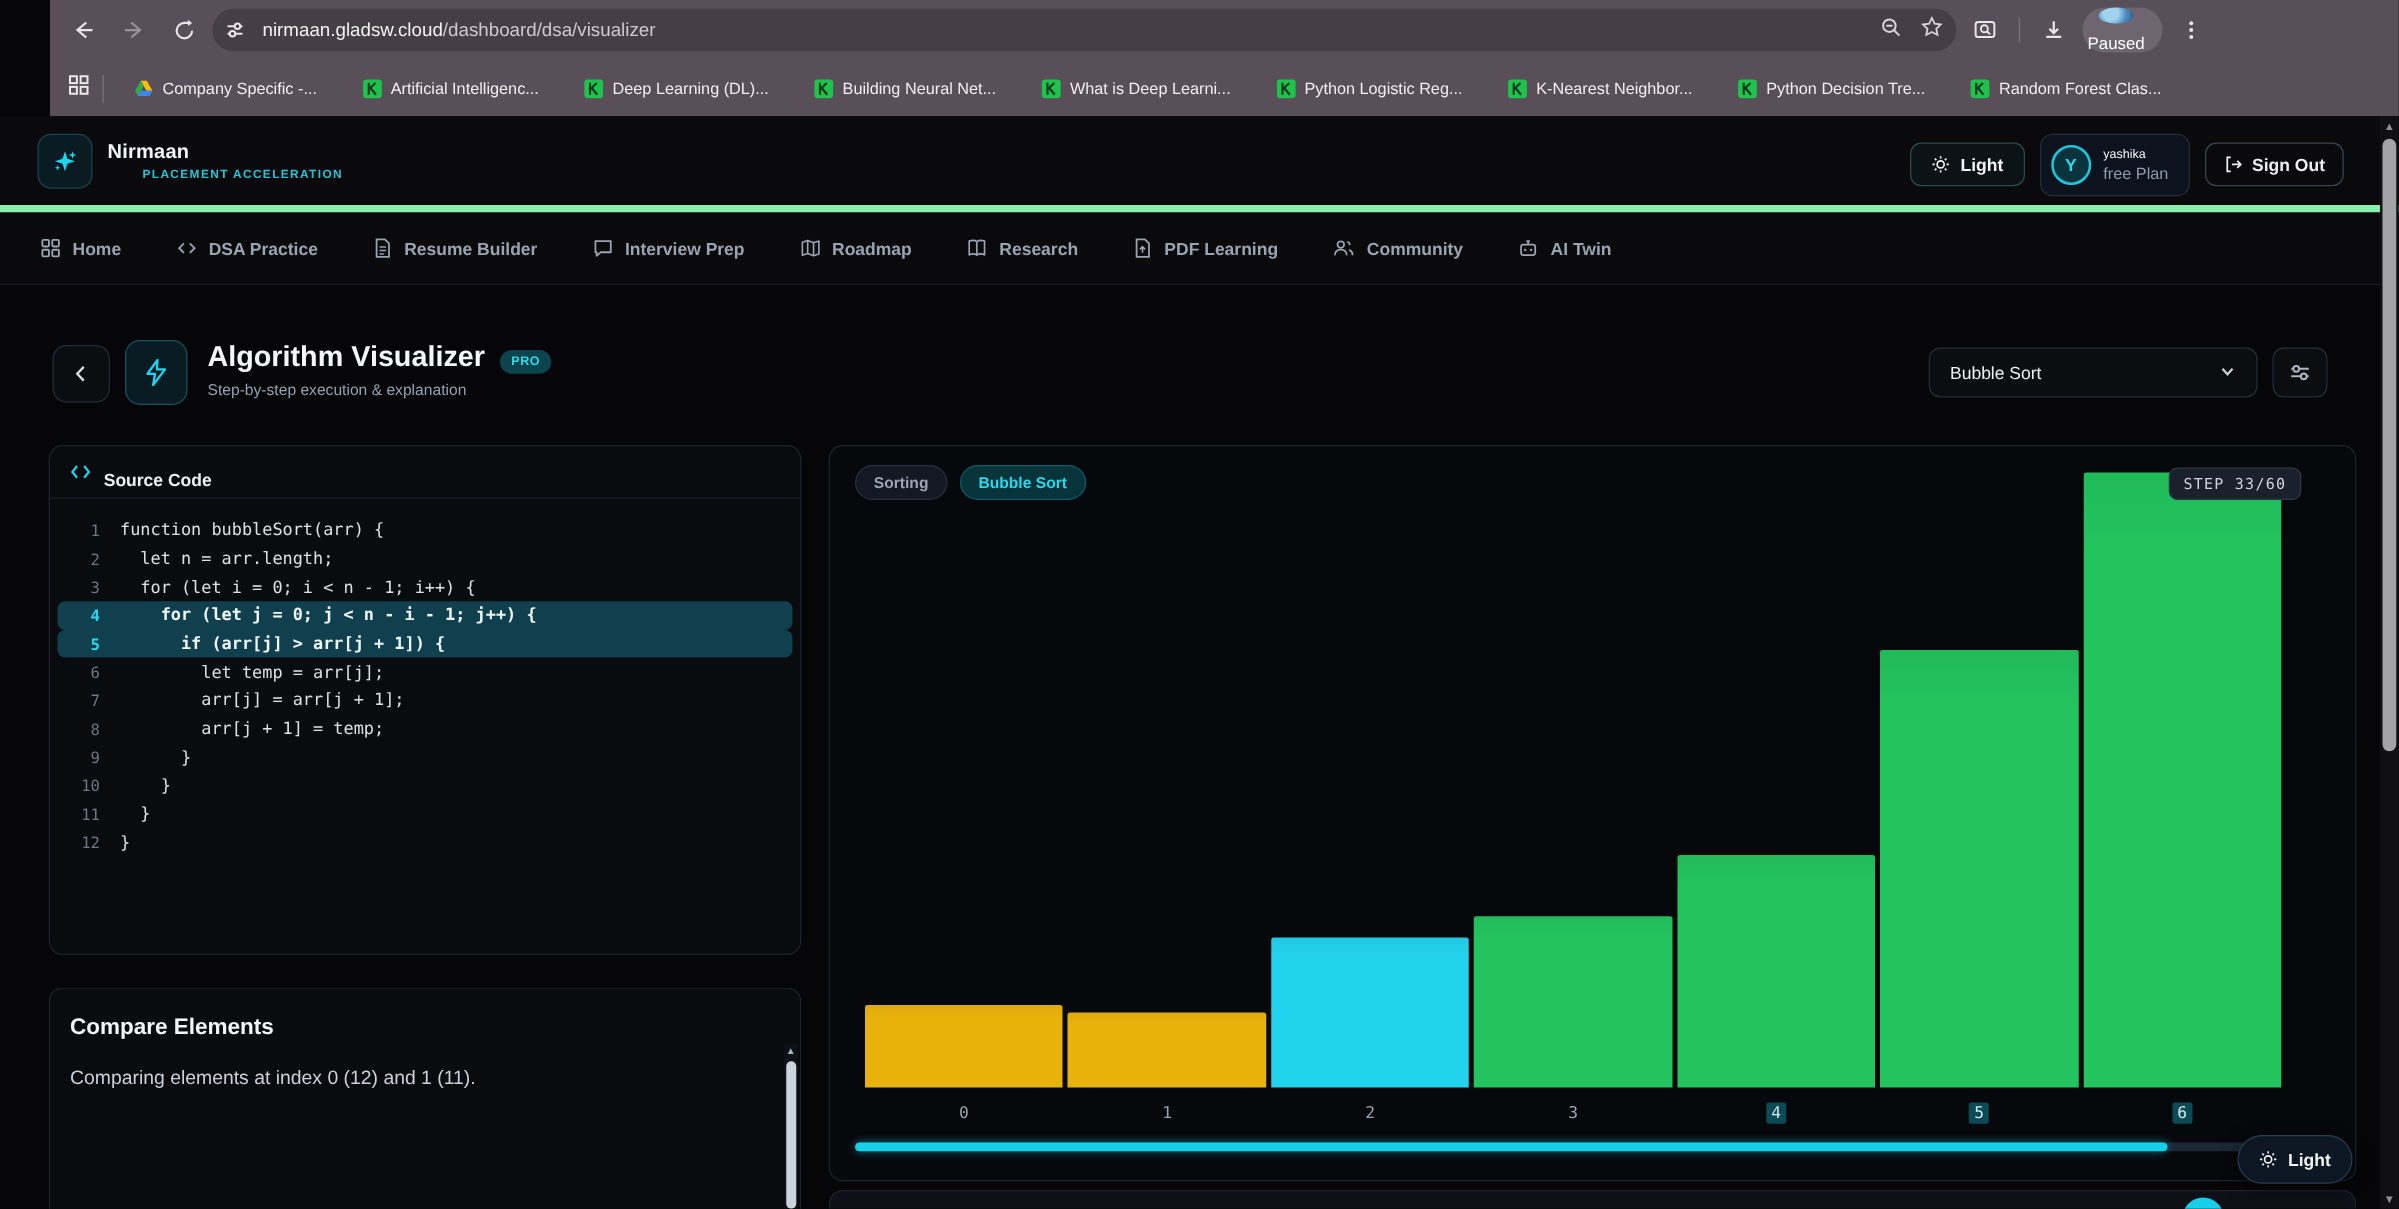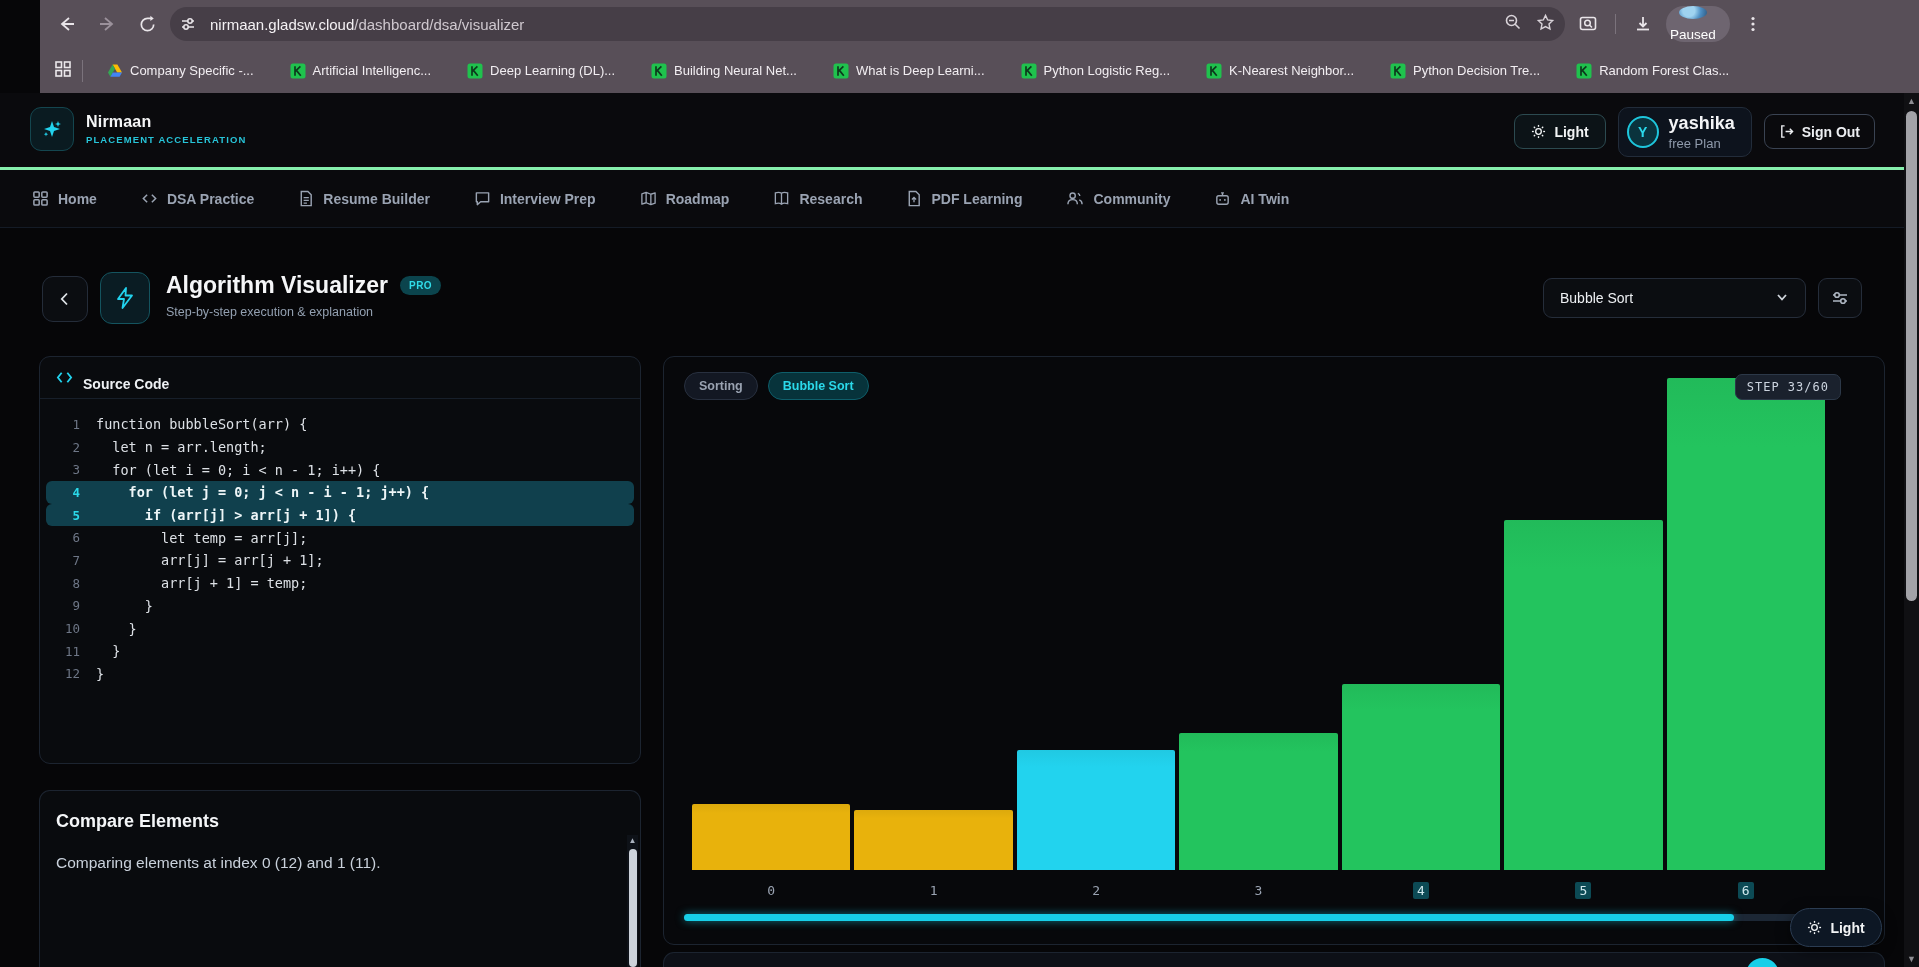--- a/index.html
+++ b/index.html
@@ -31,56 +31,56 @@
   .bookmarks { height:45px; display:flex; align-items:center; padding:0 14px; gap:0; }
   .bm-apps { color:#ece8ec; margin-right:10px; }
   .bm-sep { width:1px; height:22px; background:#7b737c; margin-right:14px; }
   .bm-item { display:flex; align-items:center; gap:7px; font-size:13px; color:#f2eef2;
     padding:4px 10px; border-radius:8px; white-space:nowrap; }
   .bm-fav { width:16px; height:16px; flex:0 0 auto; }
   .bm-more { margin-left:auto; color:#ece8ec; font-size:16px; padding:0 12px; }
 
   
   .app-header { position:absolute; left:0; top:93px; width:1919px; height:77px; background:#0a0a0d;
-    border-bottom:3px solid #86efac; }
+    border-bottom:6px solid #86efac; }
   .brand-wrap { position:absolute; left:30px; top:14px; display:flex; gap:12px; align-items:center; }
   .brand-logo { width:44px; height:44px; border-radius:11px; background:#0a1b21;
     border:1px solid #14464f; display:flex; align-items:center; justify-content:center; }
   .brand-name { font-size:16px; font-weight:bold; color:#f5f6f7; letter-spacing:.2px; }
-  .brand-tag { font-size:9.5px; font-weight:bold; color:#27c4d8; letter-spacing:1.1px; margin-top:3px; }
+  .brand-tag { font-size:9.5px; font-weight:bold; color:#27c4d8; letter-spacing:1.1px; margin-top:3px;margin-left:28px; }
   .header-right { position:absolute; right:44px; top:0; height:77px; display:flex; align-items:center; gap:12px; }
   .btn-light { height:35px; padding:0 16px; border-radius:9px; background:#0c1317;
     border:1px solid #2c4a50; color:#f2f4f5; font-weight:bold; font-size:14px;
     display:flex; align-items:center; gap:8px; }
   .user-card { height:50px; background:#0d131d; border:1px solid #222c3a; border-radius:10px;
     display:flex; align-items:center; gap:10px; padding:0 16px 0 8px; }
   .user-avatar { width:32px; height:32px; border-radius:50%; background:#0a333d;
     border:2px solid #1ec6dc; color:#2bd9ea; font-weight:bold; font-size:14px;
     display:flex; align-items:center; justify-content:center; }
-  .user-name { font-size:18px; font-weight:bold; color:#f3f4f6; }
+  .user-name { font-size:10px; font-weight:normal; color:#f3f4f6; }
   .user-plan { font-size:13px; color:#8f9aab; margin-top:2px; }
   .btn-signout { height:35px; padding:0 14px; border-radius:9px; background:transparent;
     border:1px solid #3a4352; color:#eceef1; font-weight:bold; font-size:14px;
     display:flex; align-items:center; gap:8px; }
 
   
   .nav { position:absolute; left:0; top:170px; width:1919px; height:58px; background:#0a0a0d;
     border-bottom:1px solid #141b26; display:flex; align-items:center; gap:44px; padding:0 32px; }
   .nav-item { display:flex; align-items:center; gap:9px; color:#9aa3b2; font-size:14px;
     font-weight:bold; white-space:nowrap; }
   .nav-item svg { display:block; }
 
   
   .back-btn { position:absolute; left:42px; top:276px; width:46px; height:46px; border-radius:11px;
     background:#0b0d11; border:1px solid #242c39; color:#dfe3e8; font-size:18px;
     display:flex; align-items:center; justify-content:center; }
   .bolt-btn { position:absolute; left:100px; top:272px; width:50px; height:52px; border-radius:12px;
     background:#0a1c23; border:1px solid #14545f; display:flex; align-items:center; justify-content:center; }
   .page-title-wrap { position:absolute; left:166px; top:272px; }
-  .page-title-line { display:flex; align-items:center; gap:12px; }
+  .page-title-line { display:flex; align-items:flex-end; gap:12px; }
   .page-title { font-size:23px; font-weight:800; color:#f5f6f8; }
   .pro-badge { background:#0b444d; color:#30dce8; font-size:10px; font-weight:bold;
     letter-spacing:.5px; padding:4px 9px; border-radius:11px; }
   .page-sub { font-size:12.5px; color:#93a0b1; margin-top:6px; }
   .algo-select { position:absolute; left:1543px; top:278px; width:263px; height:40px;
     background:#0b0d11; border:1px solid #252d3a; border-radius:9px; display:flex;
     align-items:center; padding:0 16px; color:#eef0f3; font-size:14px; }
   .algo-select .chev { margin-left:auto; color:#cfd4db; font-size:13px; }
   .slider-btn { position:absolute; left:1818px; top:278px; width:44px; height:40px;
     background:#0b0d11; border:1px solid #252d3a; border-radius:9px; display:flex;

